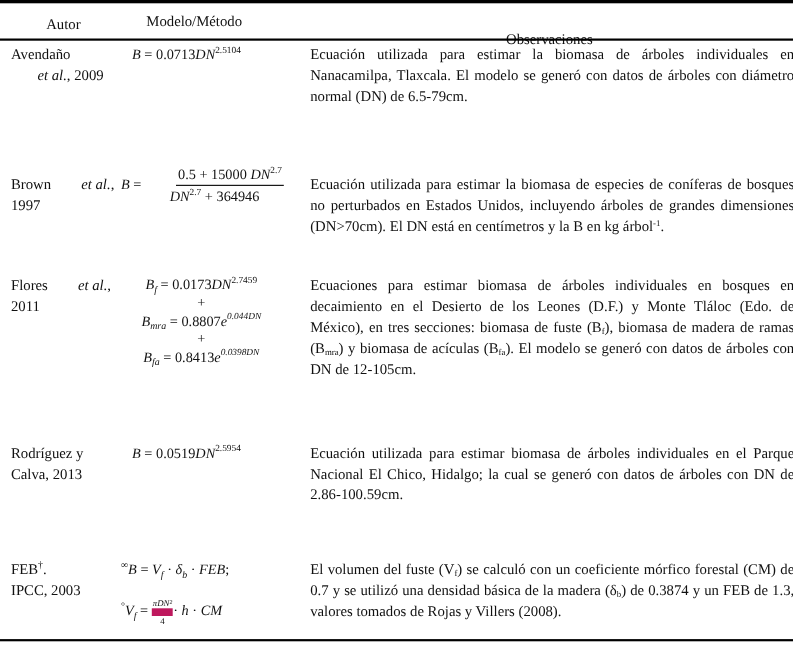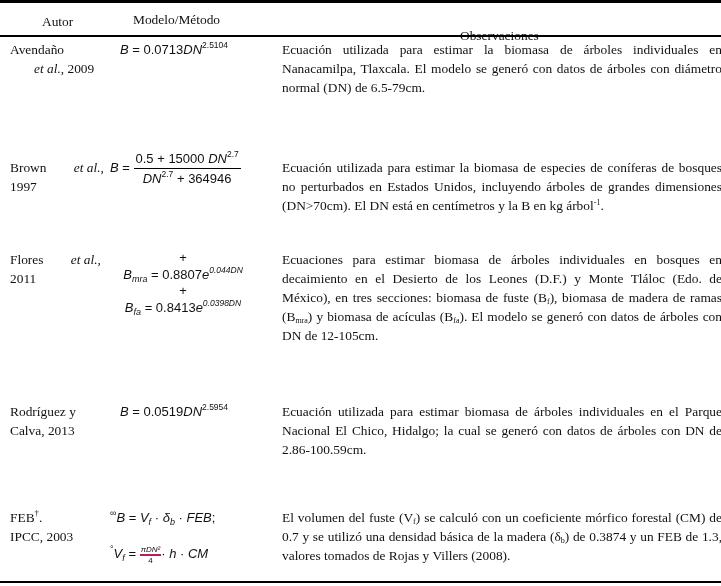--- a/index.html
+++ b/index.html
@@ -14,40 +14,40 @@
 
     .hdr { position: absolute; top: 12px; font-size: 13.4px; }
     .hdr.autor { left: 10px; margin-left: 32px; }
     .hdr.modelo { left: 133px; }
     .hdr.obs { left: 460px; margin-top: 16px; }
 
     .row { position: absolute; left: 0; width: 721px; }
     .autor { position: absolute; left: 10px; line-height: 19px; width: 100px; }
     .autor i { font-style: italic; margin-left: 24px; }
     .formula {
-      position: absolute; font-family: Liberation Sans, sans-serif; font-size: 13px;
+      position: absolute; font-family: Liberation Serif, serif; font-size: 13px;
       line-height: 19px; white-space: nowrap;
     }
     .formula i { font-style: italic; }
     .formula sup { font-size: 8.5px; vertical-align: 6px; line-height: 0; }
     .formula sub { font-size: 9px; vertical-align: -3px; line-height: 0; }
     .obs-text {
       position: absolute; left: 272px; width: 440px; line-height: 19px;
       text-align: justify; text-align-last: left; margin-left: 10px;
     }
     .obs-text sub { font-size: 8px; vertical-align: -2px; line-height: 0; }
     .obs-text sup { font-size: 8px; vertical-align: 5px; line-height: 0; }
 
     .frac { display: inline-block; vertical-align: middle; text-align: center; }
-    .frac .num { display: block; padding: 0 2px 1px 2px; border-bottom: 1.5px solid #000; line-height: 17px; }
+    .frac .num { display: block; padding: 0 2px 1px 2px; border-bottom: 1.5px solid #000; line-height: 17px; margin-left: 28px; }
     .frac .den { display: block; padding: 1px 2px 0 2px; line-height: 17px; }
     .plus { display: block; text-align: center; line-height: 16px; }
     .stack { text-align: center; }
     .small-frac { display: inline-block; vertical-align: middle; text-align: center; font-size: 8px; line-height: 9px; }
-    .small-frac .num { display: block; border-bottom: 2px solid #be185d; padding: 0 1px; }
+    .small-frac .num { display: block; border-bottom: 7px solid #be185d; padding: 0 1px; }
     .small-frac .den { display: block; padding: 0 1px; }
     .mark { font-size: 9px; vertical-align: 6px; line-height: 0; }
   </style>
 </head>
 <body>
 
 <div class="rule top"></div>
 
 <div>
   <span class="hdr autor">Autor</span>
@@ -78,20 +78,21 @@
   <div class="obs-text">
     <span>Ecuación utilizada para estimar la biomasa de especies de coníferas de bosques no perturbados en Estados Unidos, incluyendo árboles de grandes dimensiones (DN&gt;70cm). El DN está en centímetros y la B en kg árbol</span><sup>-1</sup><span>.</span>
   </div>
 </div>
 
 <div class="row" style="top:250px;">
   <div class="autor">
     <span>Flores </span><i>et al.</i><span>, 2011</span>
   </div>
   <div class="formula stack" style="left:108px; width:150px; line-height:17px;">
+    <div><i>B</i><sub><i>f</i></sub><span> = </span><span>0.0173</span><i>DN</i><sup>2.7459</sup></div>
     <span class="plus">+</span>
     <div><i>B</i><sub><i>mra</i></sub><span> = </span><span>0.8807</span><i>e</i><sup><i>0.044DN</i></sup></div>
     <span class="plus">+</span>
     <div><i>B</i><sub><i>fa</i></sub><span> = </span><span>0.8413</span><i>e</i><sup><i>0.0398DN</i></sup></div>
   </div>
   <div class="obs-text">
     <span>Ecuaciones para estimar biomasa de árboles individuales en bosques en decaimiento en el Desierto de los Leones (D.F.) y Monte Tláloc (Edo. de México), en tres secciones: biomasa de fuste (B</span><sub>f</sub><span>), biomasa de madera de ramas (B</span><sub>mra</sub><span>) y biomasa de acículas (B</span><sub>fa</sub><span>). El modelo se generó con datos de árboles con DN de 12-105cm.</span>
   </div>
 </div>
 

